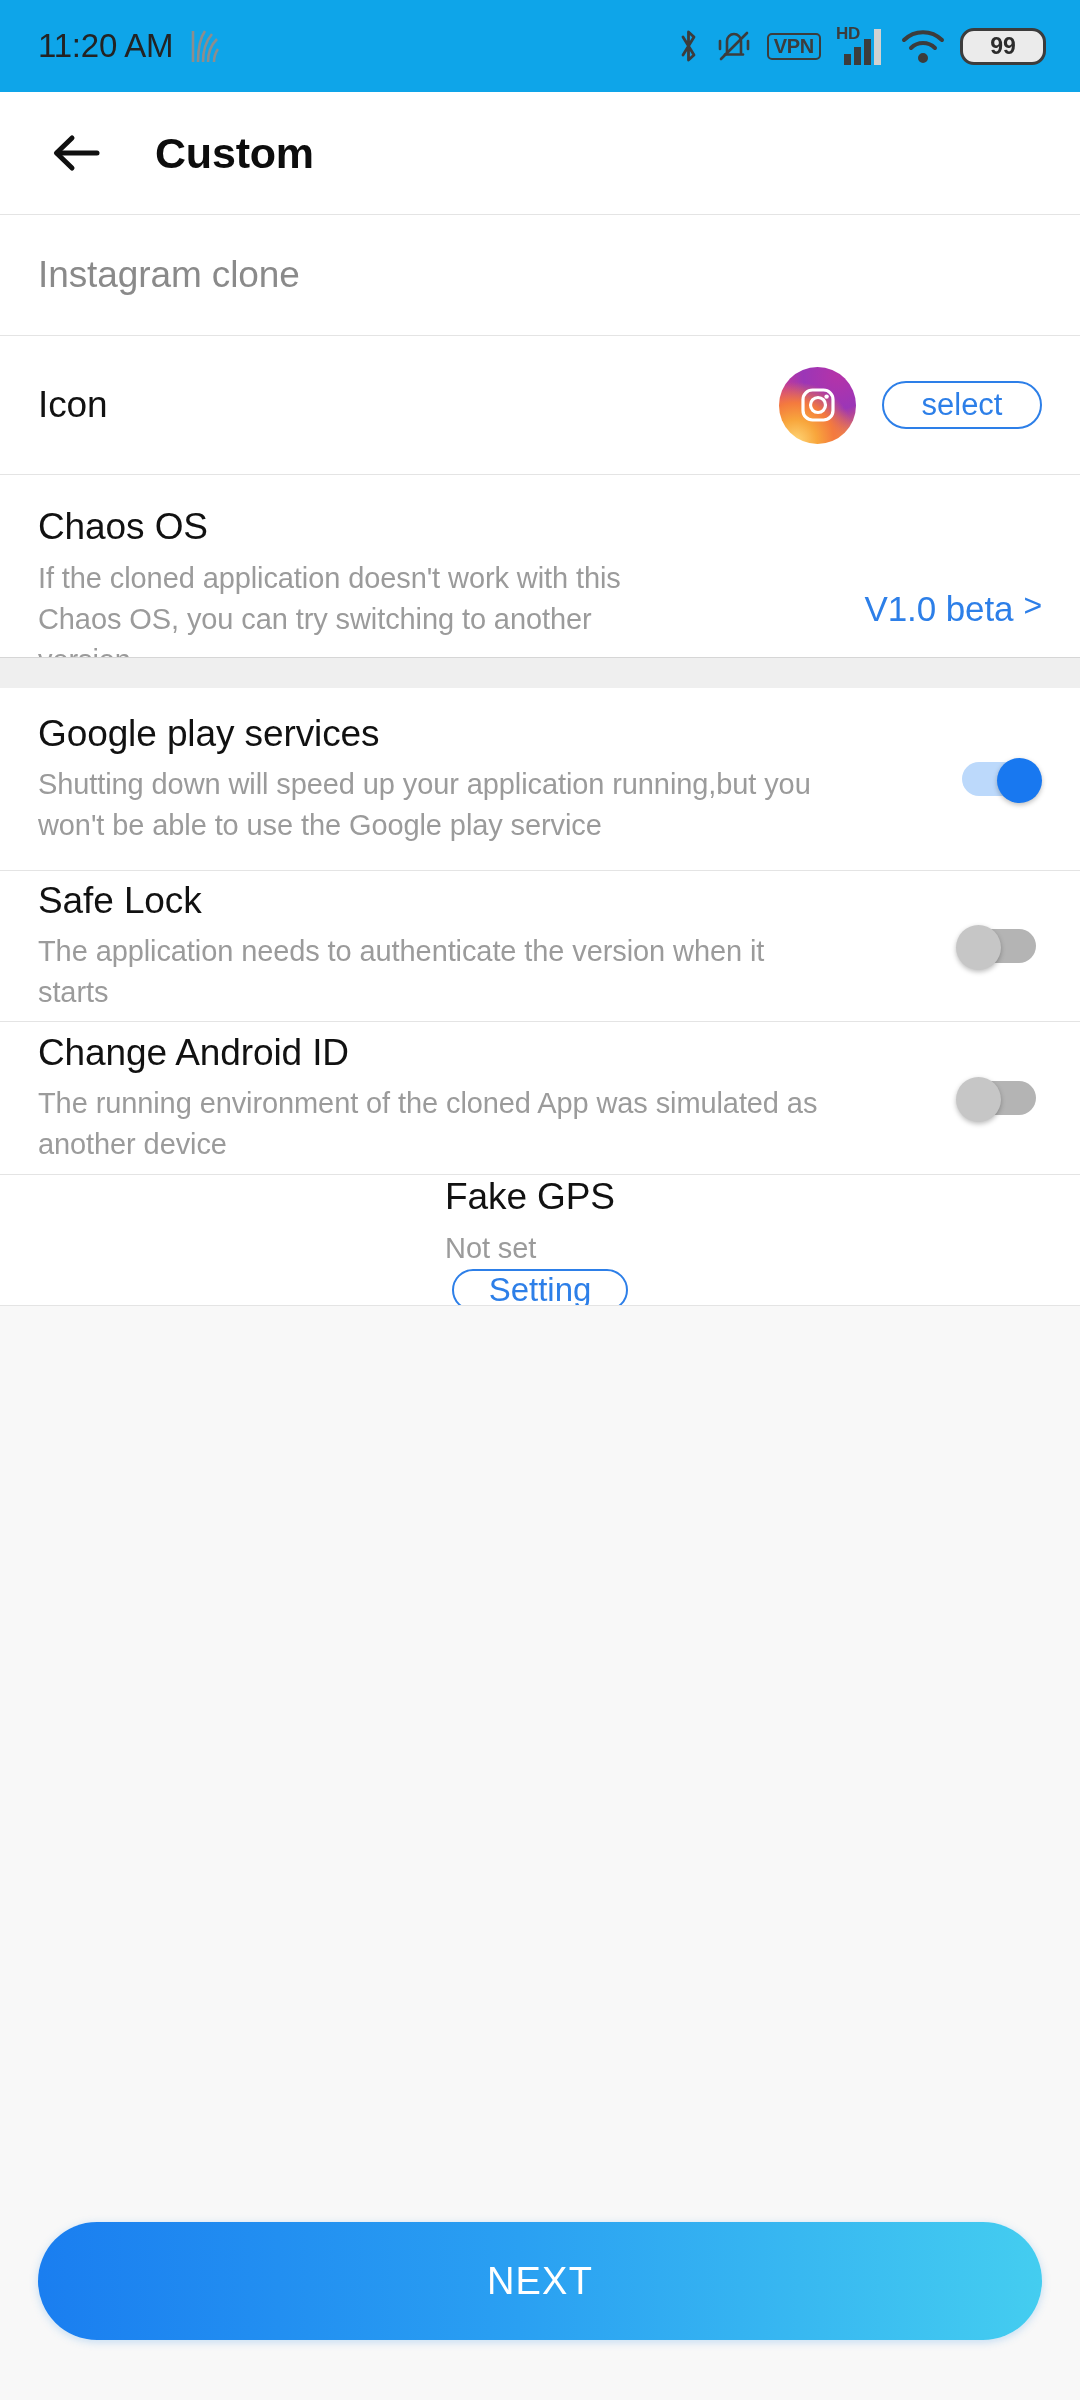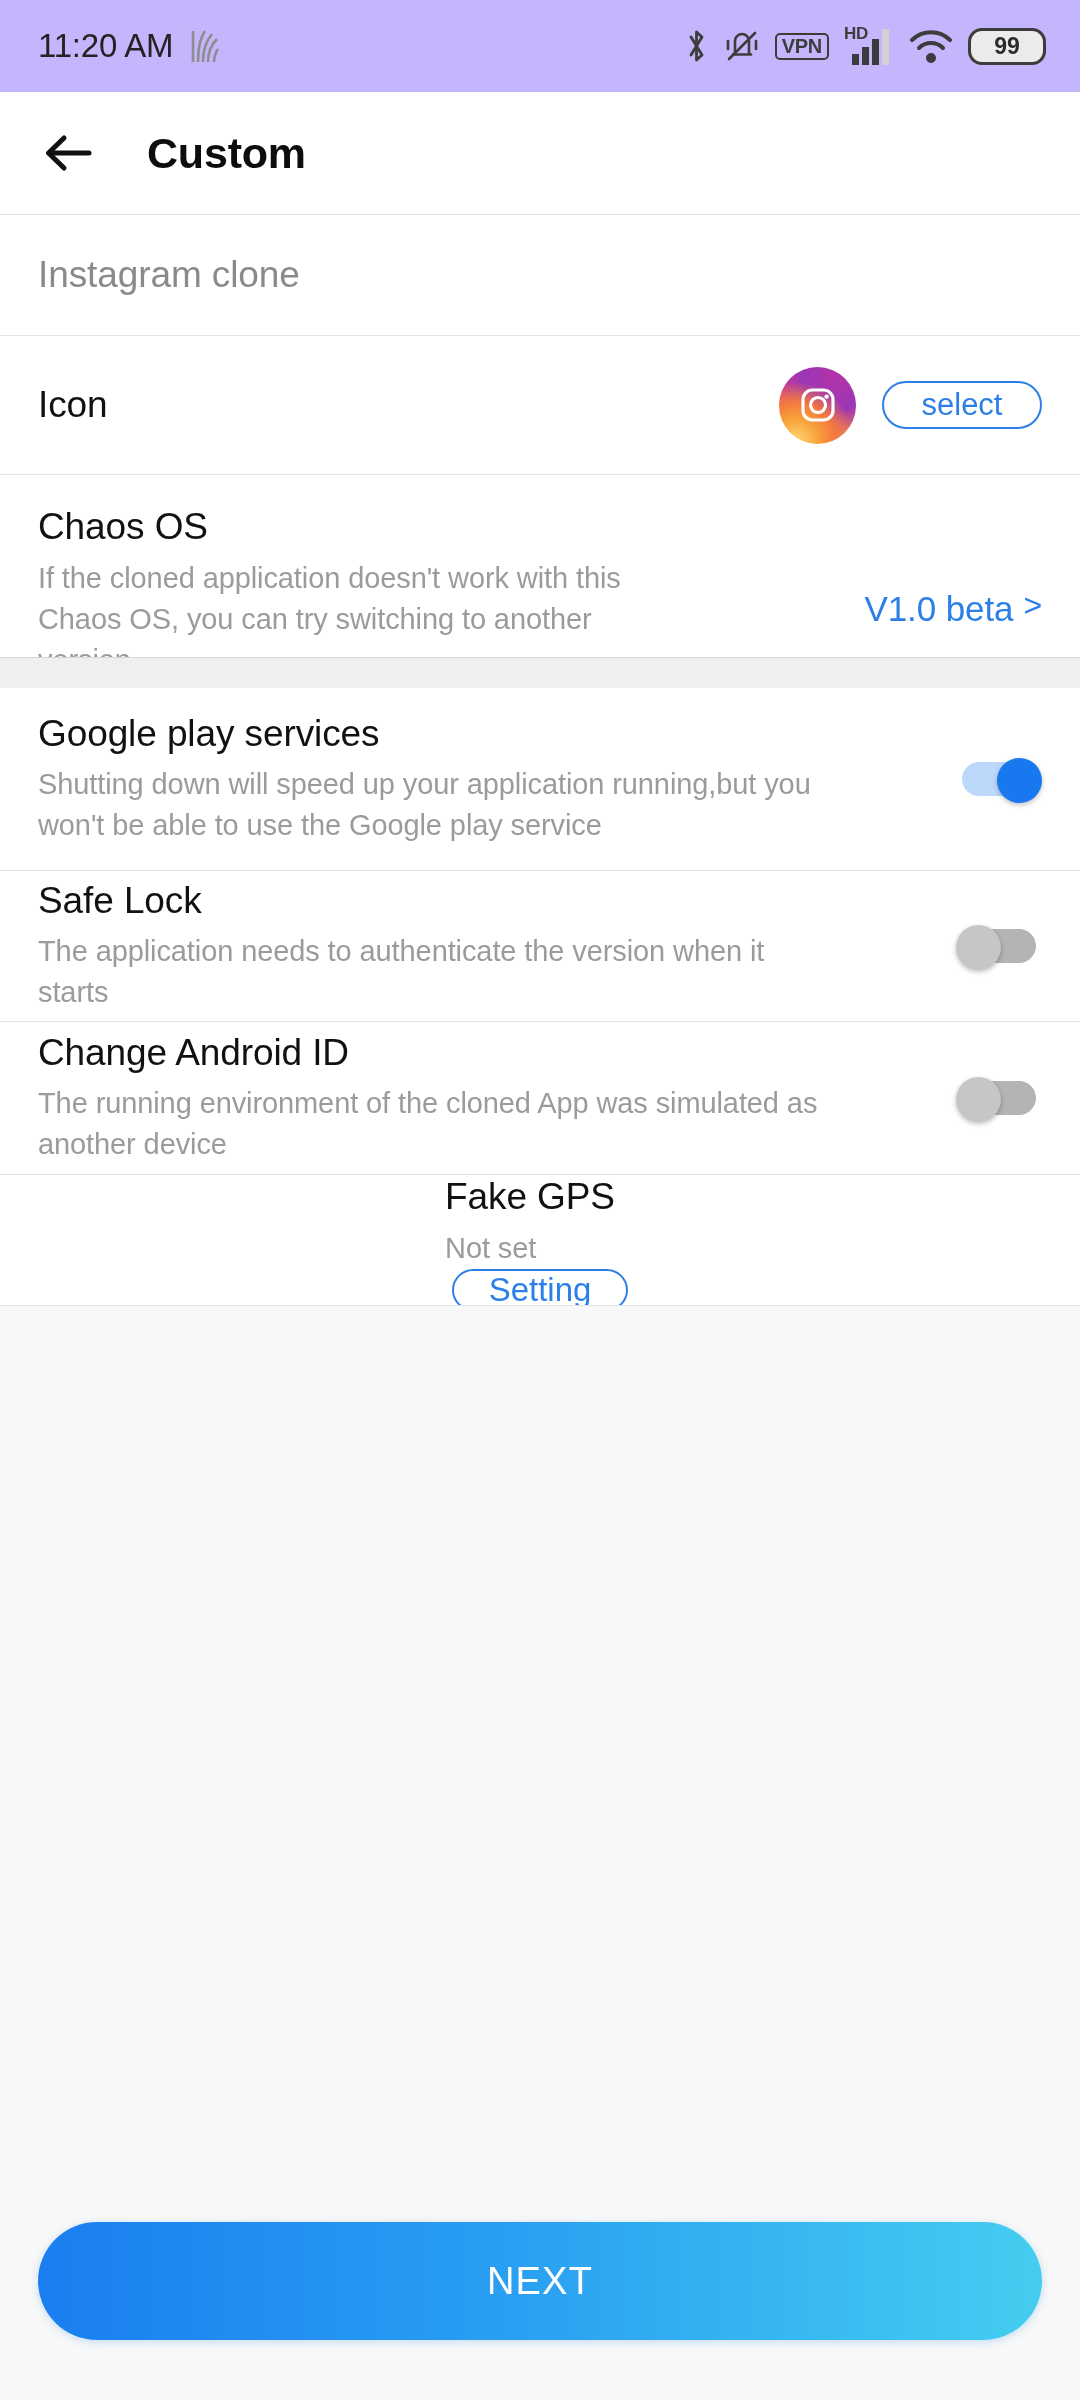--- a/index.html
+++ b/index.html
@@ -17,21 +17,21 @@
   }
 
   
   .status-bar {
     height: 92px;
     display: flex;
     align-items: center;
     justify-content: space-between;
     padding: 0 34px 0 38px;
     box-sizing: border-box;
-    background: #c4b5fd;
+    background: #0ea5e9;
   }
   .status-left {
     display: flex;
     align-items: center;
     gap: 16px;
   }
   .status-time {
     font-size: 33px;
     color: #232323;
     letter-spacing: -0.2px;
@@ -70,40 +70,40 @@
     font-size: 17px;
     font-weight: 700;
     color: #3c3c3c;
     line-height: 1;
     letter-spacing: -0.4px;
   }
   .battery-pill {
     border: 3px solid #3c3c3c;
     border-radius: 14px;
     background: #ebebeb;
-    width: 78px;
+    width: 86px;
     height: 37px;
     display: flex;
     align-items: center;
     justify-content: center;
     box-sizing: border-box;
   }
   .battery-text {
     font-size: 23px;
     font-weight: 600;
     color: #2c2c2c;
     line-height: 1;
   }
 
   
   .app-bar {
     height: 122px;
     display: flex;
     align-items: center;
-    padding-left: 32px;
+    padding-left: 40px;
     box-sizing: border-box;
   }
   .back-btn {
     width: 72px;
     height: 72px;
     display: flex;
     align-items: center;
     justify-content: center;
     cursor: pointer;
   }

